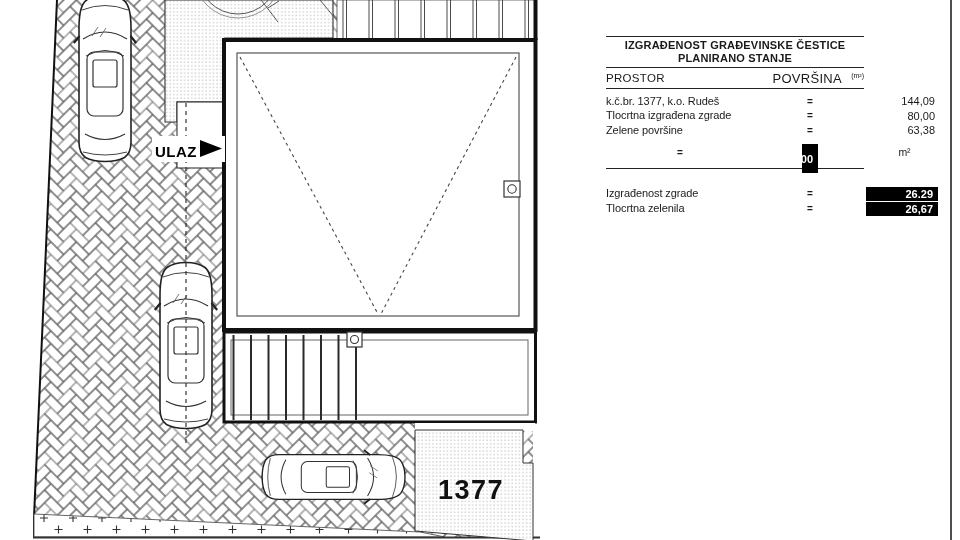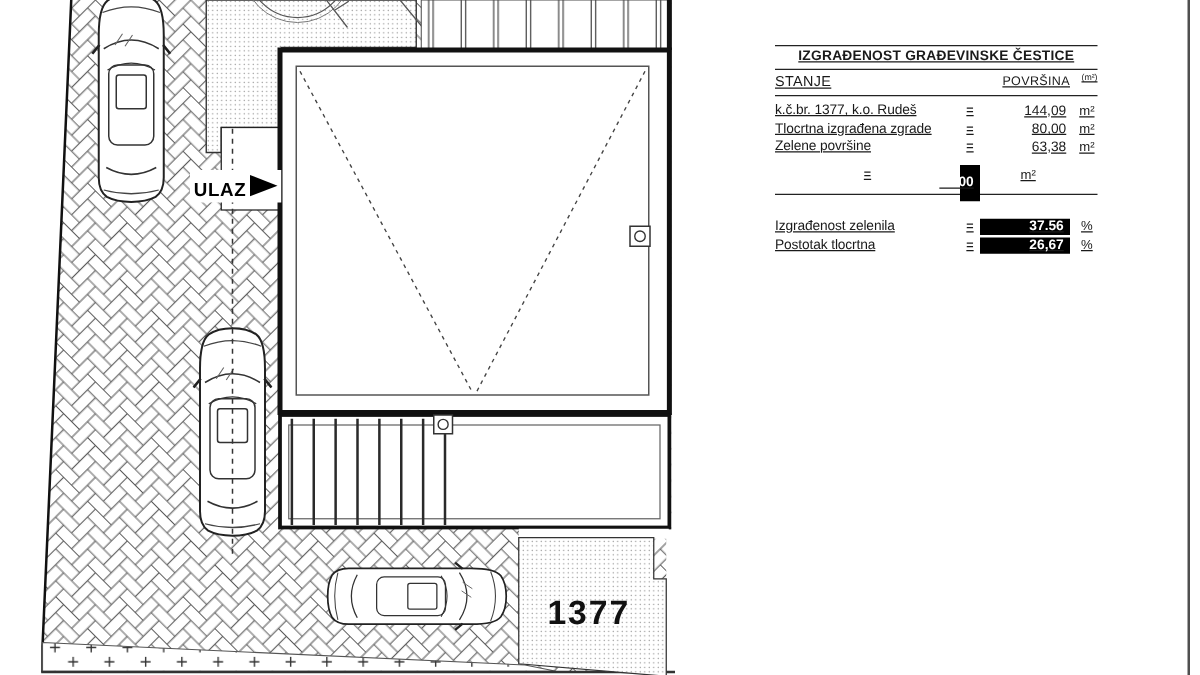--- a/index.html
+++ b/index.html
@@ -1,29 +1,29 @@
 <!DOCTYPE html>
 <html><head>
 <meta charset="utf-8">
 <style>
   html,body{margin:0;padding:0;background:#ffffff;}
   #stage{position:relative;width:960px;height:540px;background:#ffffff;overflow:hidden;
          font-family:"Liberation Sans", sans-serif;color:#1a1a1a;}
   #plan-svg{position:absolute;left:0;top:0;}
 
   
-  .panel{position:absolute;left:620px;top:36px;width:258px;font-size:11px;text-decoration:underline;}
+  .panel{position:absolute;left:606px;top:36px;width:258px;font-size:11px;}
   .rule{border-top:1.6px solid #222;height:0;margin:0;}
   .title{font-weight:bold;text-align:center;font-size:11px;line-height:12.5px;padding:2px 0 3px 0;letter-spacing:.2px;}
   .hdr{display:grid;grid-template-columns:148px 16px 72px 22px;align-items:center;height:20px;}
   .hdr .h-label{font-size:11.5px;letter-spacing:.3px;}
-  .hdr .h-value{font-size:10px;text-align:right;letter-spacing:.3px;}
+  .hdr .h-value{font-size:13px;text-align:right;letter-spacing:.3px;}
   .hdr .h-note{font-size:7px;text-align:right;vertical-align:top;transform:translateY(-3px);}
   .rows{padding-top:5px;}
-  .t-row{display:grid;grid-template-columns:148px 16px 72px 22px;align-items:center;height:14.5px;}
+  .t-row{display:grid;grid-template-columns:148px 16px 72px 22px;align-items:center;height:14.5px;gap:48px;}
   .t-row.tall{height:29px;}
   .t-label{line-height:11px;letter-spacing:-0.1px;}
   .t-label.right{text-align:left;}
   .t-sign{text-align:center;font-weight:bold;font-size:10px;}
   .t-value{text-align:right;padding-right:3px;}
   .t-unit{padding-left:5px;font-size:10.5px;text-align:center;}
   .box{background:#000;color:#fff;font-weight:bold;height:100%;display:flex;align-items:center;justify-content:flex-end;padding-right:5px;box-sizing:border-box;}
   .boxed-cell{height:100%;padding:0;margin-top:13px;}
   .sum{margin-top:12px;}
   .sum .t-row{height:15px;}
@@ -133,25 +133,26 @@
       <rect x="152" y="136" width="73" height="26" fill="#fff"></rect>
       <text x="155" y="157" font-family="Liberation Sans, sans-serif" font-size="15" font-weight="bold" letter-spacing="0.5" fill="#000">ULAZ</text>
       <polygon points="200,140 222,148.5 200,157" fill="#000"></polygon>
     </g>
   </svg>
 
   <div class="panel">
     <div class="rule"></div>
     <div class="title">
       <div>IZGRAĐENOST GRAĐEVINSKE ČESTICE</div>
+      <div>PLANIRANO STANJE</div>
     </div>
     <div class="rule"></div>
 
     <div class="hdr">
-      <div class="h-label">STANJE</div>
+      <div class="h-label">PROSTOR</div>
       <div></div>
       <div class="h-value">POVRŠINA</div>
       <div class="h-note">(m²)</div>
     </div>
     <div class="rule"></div>
 
     <div class="rows">
       <div class="t-row">
         <div class="t-label">k.č.br. 1377, k.o. Rudeš</div>
         <div class="t-sign">=</div>
@@ -175,29 +176,29 @@
         <div class="boxed-cell">
             <div class="box">80.00</div>
           </div>
         <div class="t-unit">m²</div>
       </div>
     </div>
     <div class="rule gap-rule"></div>
 
     <div class="sum">
       <div class="t-row">
-        <div class="t-label right">Izgrađenost zelenila</div>
+        <div class="t-label right">Izgrađenost zgrade</div>
         <div class="t-sign">=</div>
         <div class="boxed-cell">
-            <div class="box">37.56</div>
+            <div class="box">26.29</div>
           </div>
         <div class="t-unit">%</div>
       </div>
       <div class="t-row">
-        <div class="t-label right">Postotak tlocrtna</div>
+        <div class="t-label right">Tlocrtna zelenila</div>
         <div class="t-sign">=</div>
         <div class="boxed-cell">
             <div class="box">26,67</div>
           </div>
         <div class="t-unit">%</div>
       </div>
     </div>
   </div>
 
   <div id="edge-line"></div>

